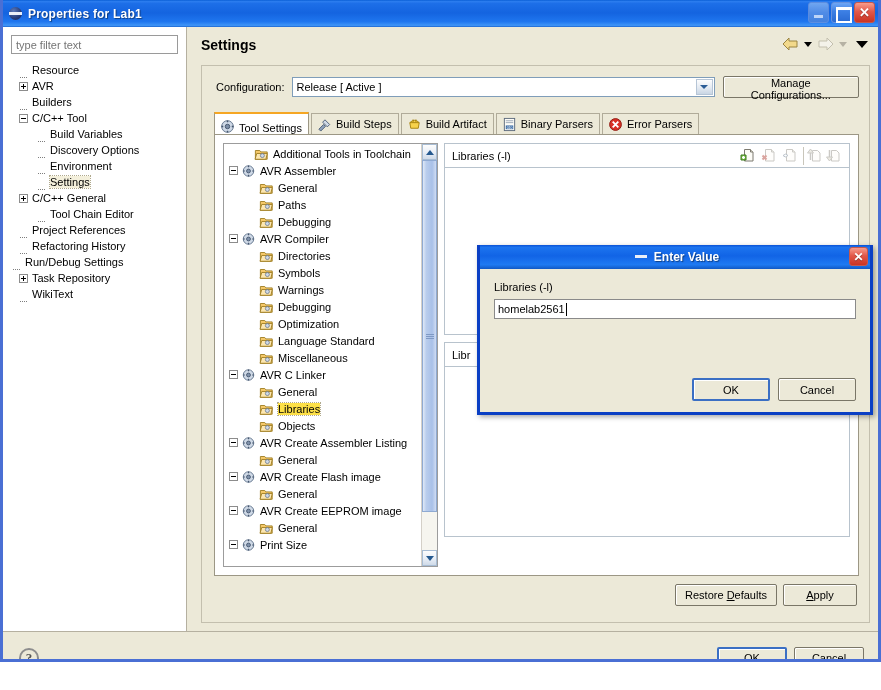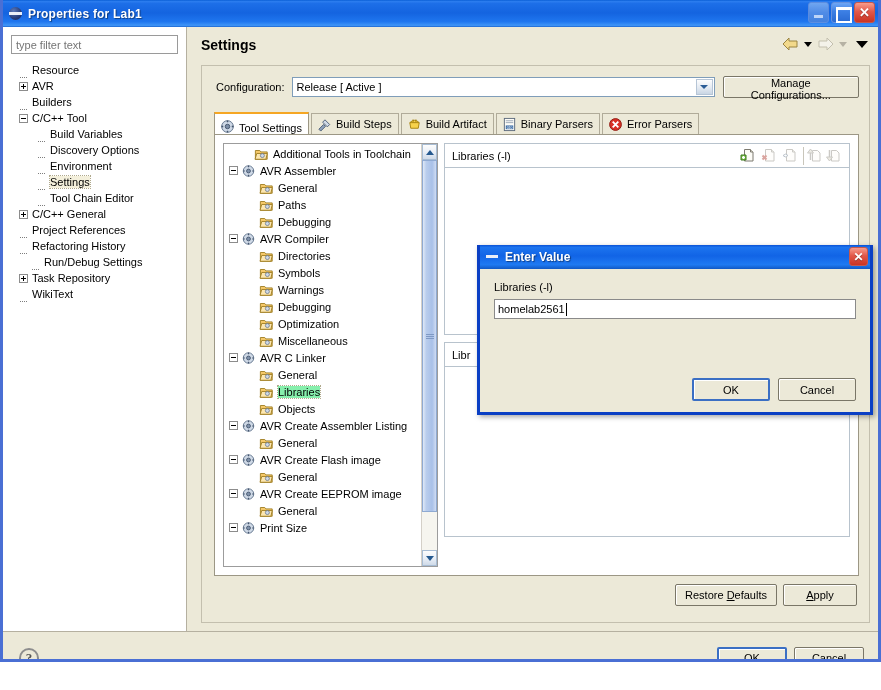--- a/index.html
+++ b/index.html
@@ -321,21 +321,21 @@
     flex: none;
     position: relative;
     margin-right: 3px;
   }
   .trow .tw::before {
     content: ""; position: absolute;
     left: 1px; top: 3px; width: 5px; height: 1px; background: #000;
   }
   .trow .spacer { flex: none; }
   .ticon { width: 15px; height: 14px; flex: none; margin-right: 4px; }
-  .trow.sel .tlbl { background: #86efac; outline: 1px dotted #b0a98c; }
+  .trow.sel .tlbl { background: #fde047; outline: 1px dotted #b0a98c; }
 
   
   .vsb {
     width: 16px;
     background: #f1f0e9;
     border-left: 1px solid #d4d0c8;
     display: flex; flex-direction: column;
     flex: none;
   }
   .vsb .sbtn {
@@ -466,20 +466,21 @@
     z-index: 50;
     display: flex; flex-direction: column;
   }
   #dlg-title {
     height: 24px;
     background: linear-gradient(to bottom,
       #0a52d6 0%, #1c74ef 10%, #1164e6 45%, #1f7af2 82%, #1159c4 100%);
     display: flex; align-items: center;
     padding: 0 2px 0 6px;
     position: relative;
+    justify-content: center;
   }
   #dlg-title .dicon { width: 14px; height: 14px; margin-right: 5px; flex: none; position: relative; }
   .eclipse-dot.sm { width: 12px; height: 12px; top: 1px; left: 0; }
   .eclipse-dot.sm::after { top: 4px; height: 3px; width: 12px; }
   #dlg-title .dtext {
     color: #fff; font-weight: bold; font-size: 12px;
     text-shadow: 1px 1px 1px rgba(0,0,0,.45);
   }
   #dlg-close {
     position: absolute; right: 2px; top: 2px;
@@ -576,37 +577,37 @@
             <span class="lbl">Discovery Options</span>
           </div>
           <div class="nrow" style="padding-left: 34px;">
             <span class="dash"></span>
             <span class="lbl">Environment</span>
           </div>
           <div class="nrow sel" style="padding-left: 34px;">
             <span class="dash"></span>
             <span class="lbl">Settings</span>
           </div>
+          <div class="nrow" style="padding-left: 16px;">
+            <span class="twist plus"></span>
+            <span class="lbl">C/C++ General</span>
+          </div>
           <div class="nrow" style="padding-left: 34px;">
             <span class="dash"></span>
             <span class="lbl">Tool Chain Editor</span>
           </div>
           <div class="nrow" style="padding-left: 16px;">
-            <span class="twist plus"></span>
-            <span class="lbl">C/C++ General</span>
-          </div>
-          <div class="nrow" style="padding-left: 16px;">
             <span class="dash"></span>
             <span class="lbl">Project References</span>
           </div>
           <div class="nrow" style="padding-left: 16px;">
             <span class="dash"></span>
             <span class="lbl">Refactoring History</span>
           </div>
-          <div class="nrow" style="padding-left: 28px;">
+          <div class="nrow" style="padding-left: 9px;">
             <span class="dash"></span>
             <span class="lbl">Run/Debug Settings</span>
           </div>
           <div class="nrow" style="padding-left: 16px;">
             <span class="twist plus"></span>
             <span class="lbl">Task Repository</span>
           </div>
           <div class="nrow" style="padding-left: 16px;">
             <span class="dash"></span>
             <span class="lbl">WikiText</span>
@@ -796,20 +797,30 @@
                 </div>
                 <div class="trow">
                   <span class="spacer" style="width: 23px;"></span>
                   <span class="spacer" style="width: 12px;"></span>
                   <span class="ticon"><svg width="15" height="14" viewBox="0 0 16 16">
                       <path d="M1 4 h5 l1.3 1.6 h7.2 v8.4 h-13.5 z" fill="#f6c96a" stroke="#9c7a1e"></path>
                       <path d="M2.6 7.4 h12 l-1.6 6.6 h-12.4 z" fill="#fde7b0" stroke="#9c7a1e"></path>
                       <circle cx="9" cy="9.8" r="2.3" fill="#cfd9e6" stroke="#5c6f88" stroke-width=".8"></circle>
                     </svg></span>
                   <span class="tlbl">Optimization</span>
+                </div>
+                <div class="trow">
+                  <span class="spacer" style="width: 23px;"></span>
+                  <span class="spacer" style="width: 12px;"></span>
+                  <span class="ticon"><svg width="15" height="14" viewBox="0 0 16 16">
+                      <path d="M1 4 h5 l1.3 1.6 h7.2 v8.4 h-13.5 z" fill="#f6c96a" stroke="#9c7a1e"></path>
+                      <path d="M2.6 7.4 h12 l-1.6 6.6 h-12.4 z" fill="#fde7b0" stroke="#9c7a1e"></path>
+                      <circle cx="9" cy="9.8" r="2.3" fill="#cfd9e6" stroke="#5c6f88" stroke-width=".8"></circle>
+                    </svg></span>
+                  <span class="tlbl">Language Standard</span>
                 </div>
                 <div class="trow">
                   <span class="spacer" style="width: 23px;"></span>
                   <span class="spacer" style="width: 12px;"></span>
                   <span class="ticon"><svg width="15" height="14" viewBox="0 0 16 16">
                       <path d="M1 4 h5 l1.3 1.6 h7.2 v8.4 h-13.5 z" fill="#f6c96a" stroke="#9c7a1e"></path>
                       <path d="M2.6 7.4 h12 l-1.6 6.6 h-12.4 z" fill="#fde7b0" stroke="#9c7a1e"></path>
                       <circle cx="9" cy="9.8" r="2.3" fill="#cfd9e6" stroke="#5c6f88" stroke-width=".8"></circle>
                     </svg></span>
                   <span class="tlbl">Miscellaneous</span>

